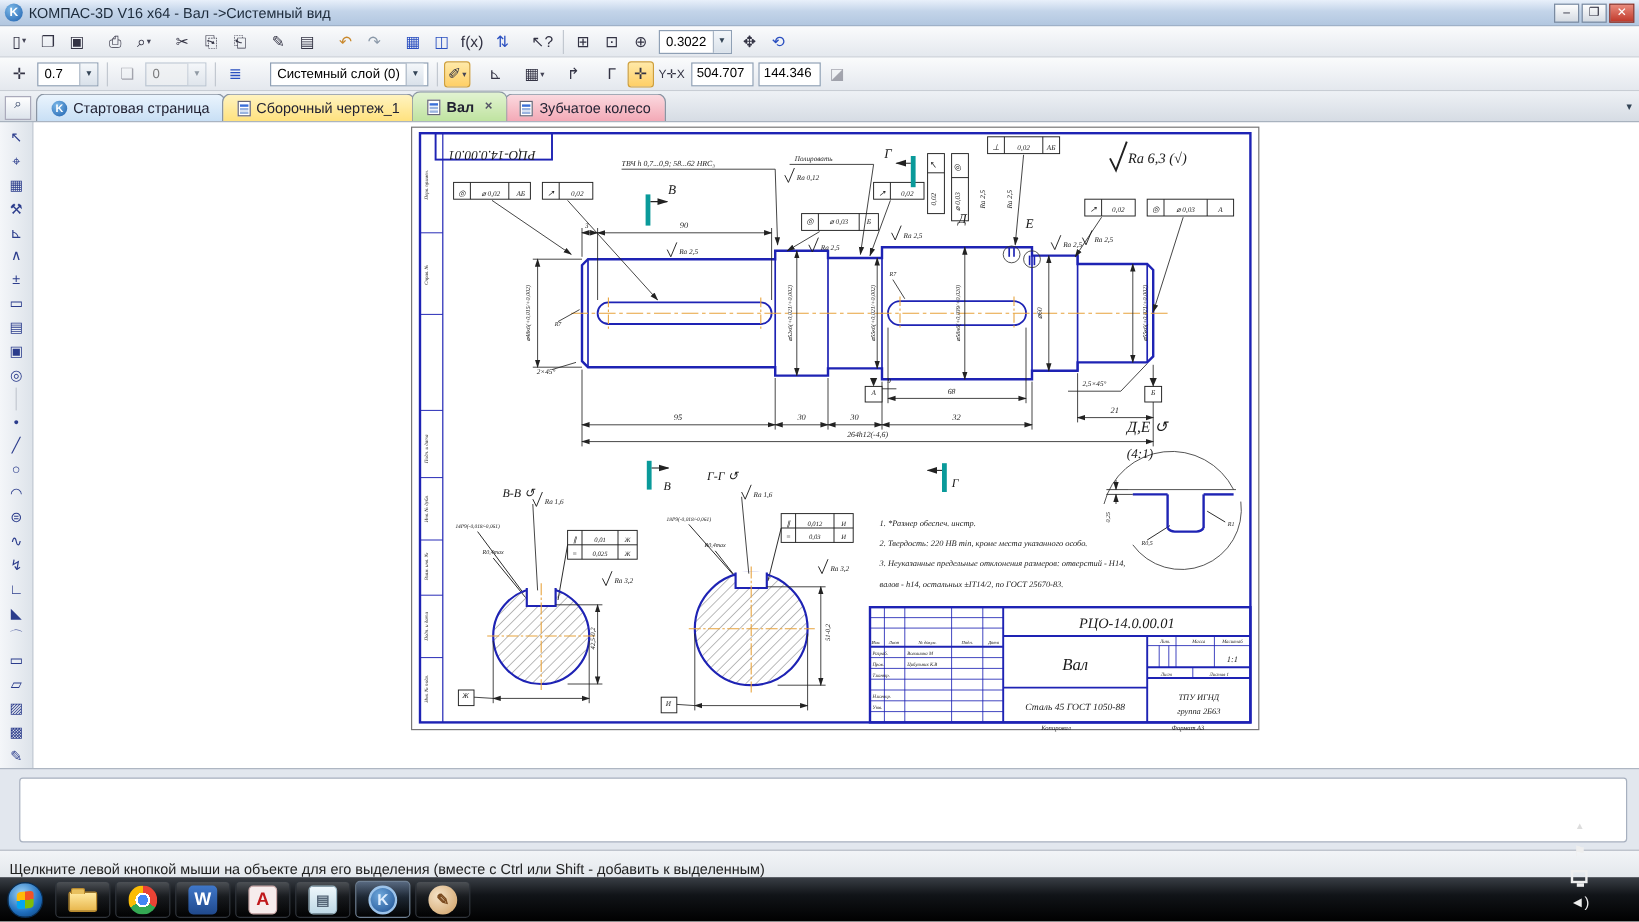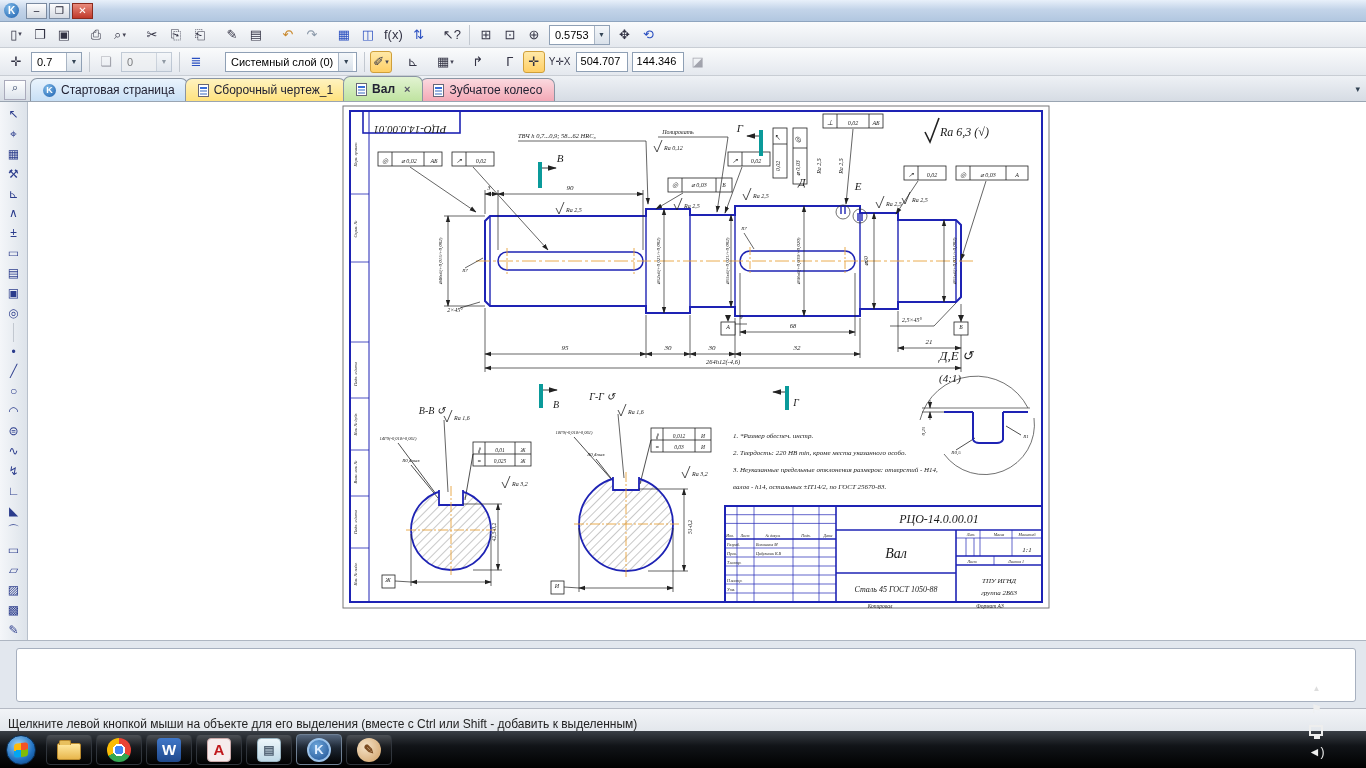--- a/index.html
+++ b/index.html
@@ -87,32 +87,33 @@
   
   text{font-family:"Liberation Serif",serif;font-style:italic;fill:#1a1a1a;}
 </style>
 </head>
 <body>
 
 <div class="window">
 
   <div class="titlebar">
     <span class="app-ico">K</span>
+    <span class="ttl">КОМПАС-3D V16  x64 - Вал -&gt;Системный вид</span>
     <span class="winbtn">–</span>
     <span class="winbtn">❐</span>
     <span class="winbtn close">✕</span>
   </div>
 
 
   <div class="toolbar tb1">
     <span><span class="tbtn">▯<span class="dd">▾</span></span><span class="tbtn">❐</span><span class="tbtn">▣</span><span class="tsep"></span><span class="tbtn">⎙</span><span class="tbtn">⌕<span class="dd">▾</span></span><span class="tsep"></span><span class="tbtn">✂</span><span class="tbtn">⎘</span><span class="tbtn">⎗</span><span class="tsep"></span><span class="tbtn">✎</span><span class="tbtn">▤</span><span class="tsep"></span><span class="tbtn" style="color: rgb(201, 136, 44);">↶</span><span class="tbtn" style="color: rgb(138, 152, 168);">↷</span><span class="tsep"></span><span class="tbtn" style="color: rgb(42, 79, 192);">▦</span><span class="tbtn" style="color: rgb(42, 79, 192);">◫</span><span class="tbtn">f(x)</span><span class="tbtn" style="color: rgb(42, 79, 192);">⇅</span><span class="tsep"></span><span class="tbtn">↖?</span></span>
     <span class="tsep"></span>
     <span><span class="tbtn">⊞</span><span class="tbtn">⊡</span><span class="tbtn">⊕</span></span>
     <span class="combo">
-      <span class="val">0.5753</span>
+      <span class="val">0.3022</span>
       <span class="arr">▼</span>
     </span>
     <span><span class="tbtn">✥</span><span class="tbtn" style="color: rgb(42, 79, 192);">⟲</span></span>
   </div>
 
   <div class="toolbar tb2">
     <span><span class="tbtn">✛</span></span>
     <span class="combo">
       <span class="val">0.7</span>
       <span class="arr">▼</span>

